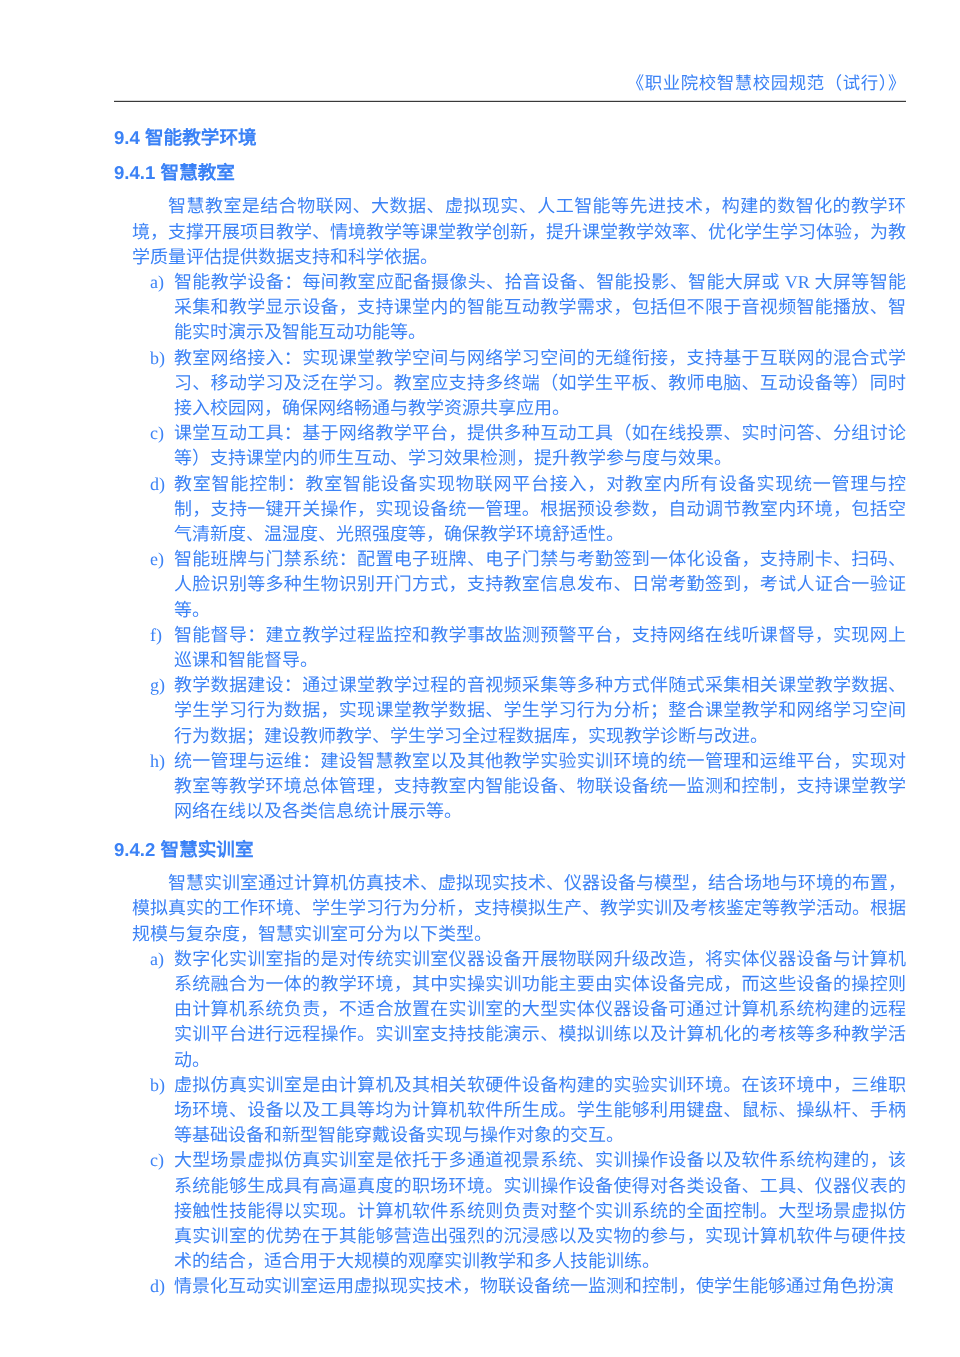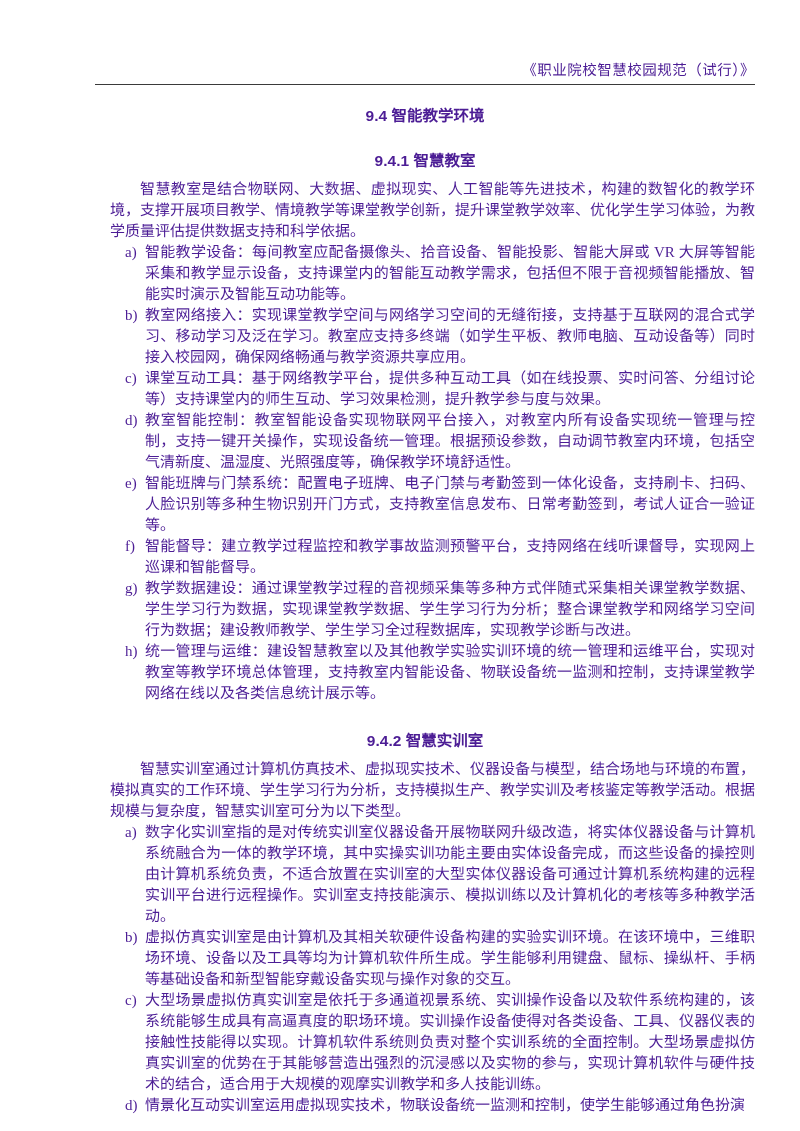--- a/index.html
+++ b/index.html
@@ -4,44 +4,43 @@
 <style>
   html,body{margin:0;padding:0;background:#9a9a9a;}
   .page{
     position:relative;
     width:800px;height:1131px;
     margin:0 auto;
     background:#ffffff;
     box-sizing:border-box;
     padding:0 45px 0 95px;
     overflow:hidden;
-    color:#4c1d95;
+    color:#3b82f6;
     font-family:"Liberation Serif","DejaVu Serif",serif;
     font-size:15px;
     line-height:21px;
   }
   .header{
     padding-top:62px;
     padding-bottom:6px;
     border-bottom:1px solid #3a3a3a;
     text-align:right;
     font-size:14.5px;
     line-height:16px;
     letter-spacing:.5px;
   }
   .h-section,.h-sub{
     font-family:"Liberation Sans","DejaVu Sans",sans-serif;
     font-weight:bold;
     font-size:15.5px;
     line-height:17px;
     margin:0;
-    text-align:center;
   }
   .h-section{margin-top:22px;}
-  .h-sub{margin-top:28px;}
+  .h-sub{margin-top:12px;}
   .intro{
     margin:10px 0 0 15px;
     text-indent:2em;
     text-align:justify;
   }
   .list{margin:0;}
   .item{
     display:flex;
     padding-left:30px;
   }

